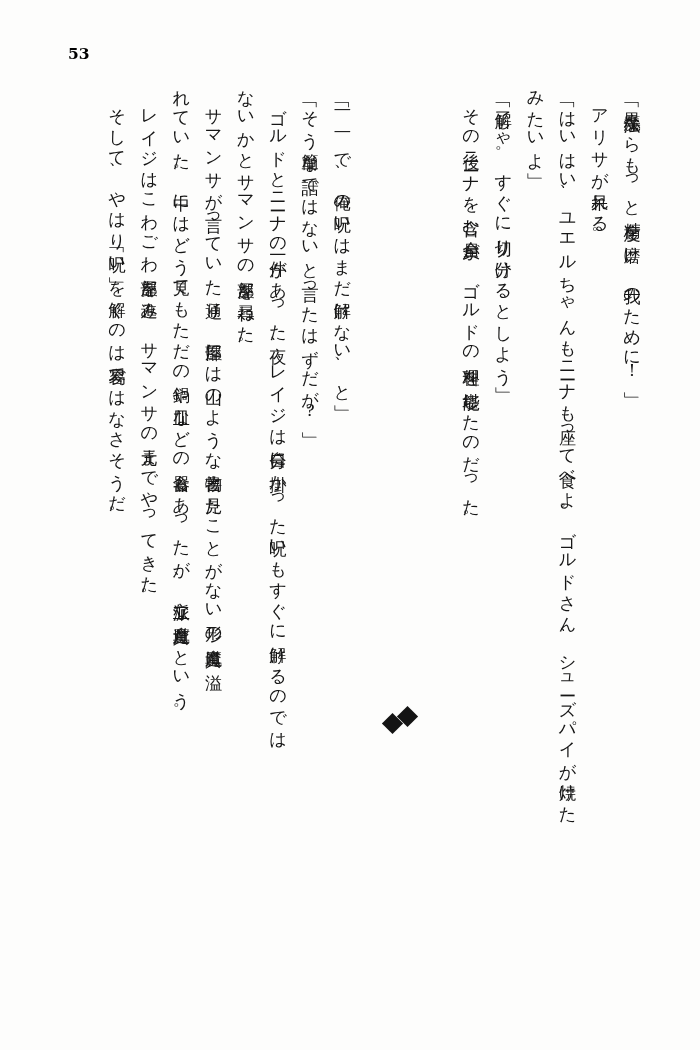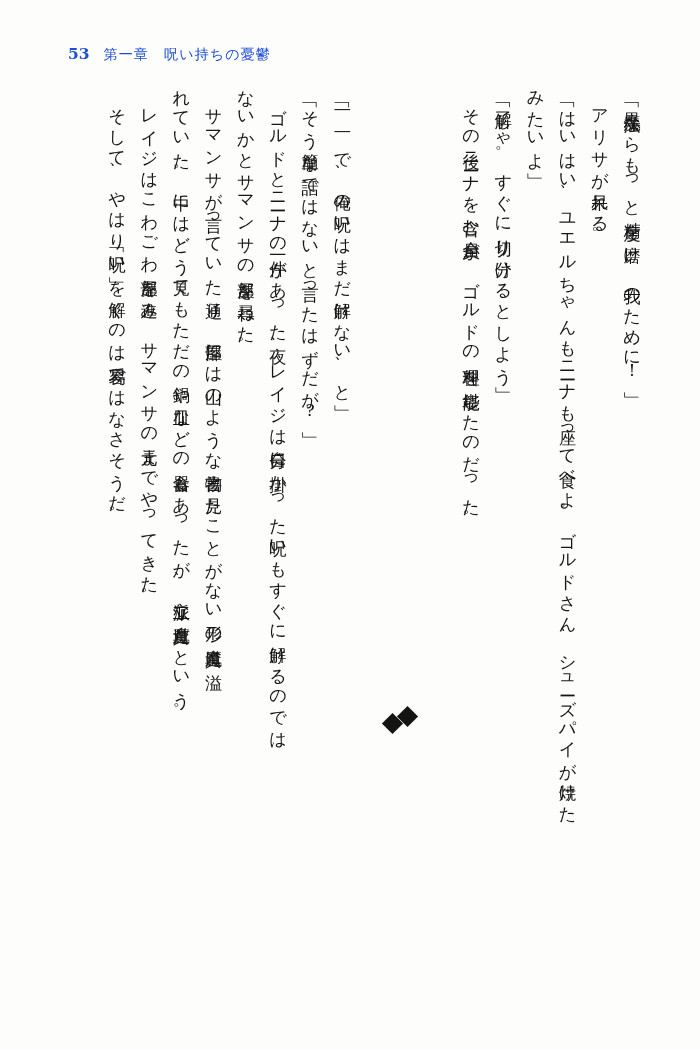--- a/index.html
+++ b/index.html
@@ -26,21 +26,21 @@
   .header {
     position: absolute;
     top: 44px;
     left: 68px;
     right: 68px;
     display: flex;
     align-items: baseline;
     gap: 14px;
     font-size: 14.5px;
     letter-spacing: 0.06em;
-    color: #1d4ed8;
+    color: #000000;
   }
   .page-number {
     font-weight: 700;
     font-size: 15.5px;
     letter-spacing: 0;
   }
   .chapter-title {
     font-size: 14px;
     letter-spacing: 0.08em;
   }
@@ -98,21 +98,20 @@
   }
   .diamond:last-child { margin-bottom: 0; }
 </style>
 </head>
 <body>
 
 <div class="page">
 
   <div class="header">
     <span class="page-number">53</span>
-    <span class="chapter-title">第一章　呪い持ちの憂鬱</span>
   </div>
 
   <div class="body-area">
       <div class="column indent-1">「黒魔法ならもっと精度を磨け、我のために!」</div>
       <div class="column indent-1">アリサが呆れる。</div>
       <div class="column indent-1">「はいはい、ユエルちゃんもニーナも座って食べよ。ゴルドさん、シューズパイが焼けた</div>
       <div class="column indent-0">みたいよ」</div>
       <div class="column indent-1">「了解じゃ。すぐに切り分けるとしよう」</div>
       <div class="column indent-1">その後ニーナを含む全員が、ゴルドの料理を堪能したのだった。</div>
       <div class="column indent-0"></div>

